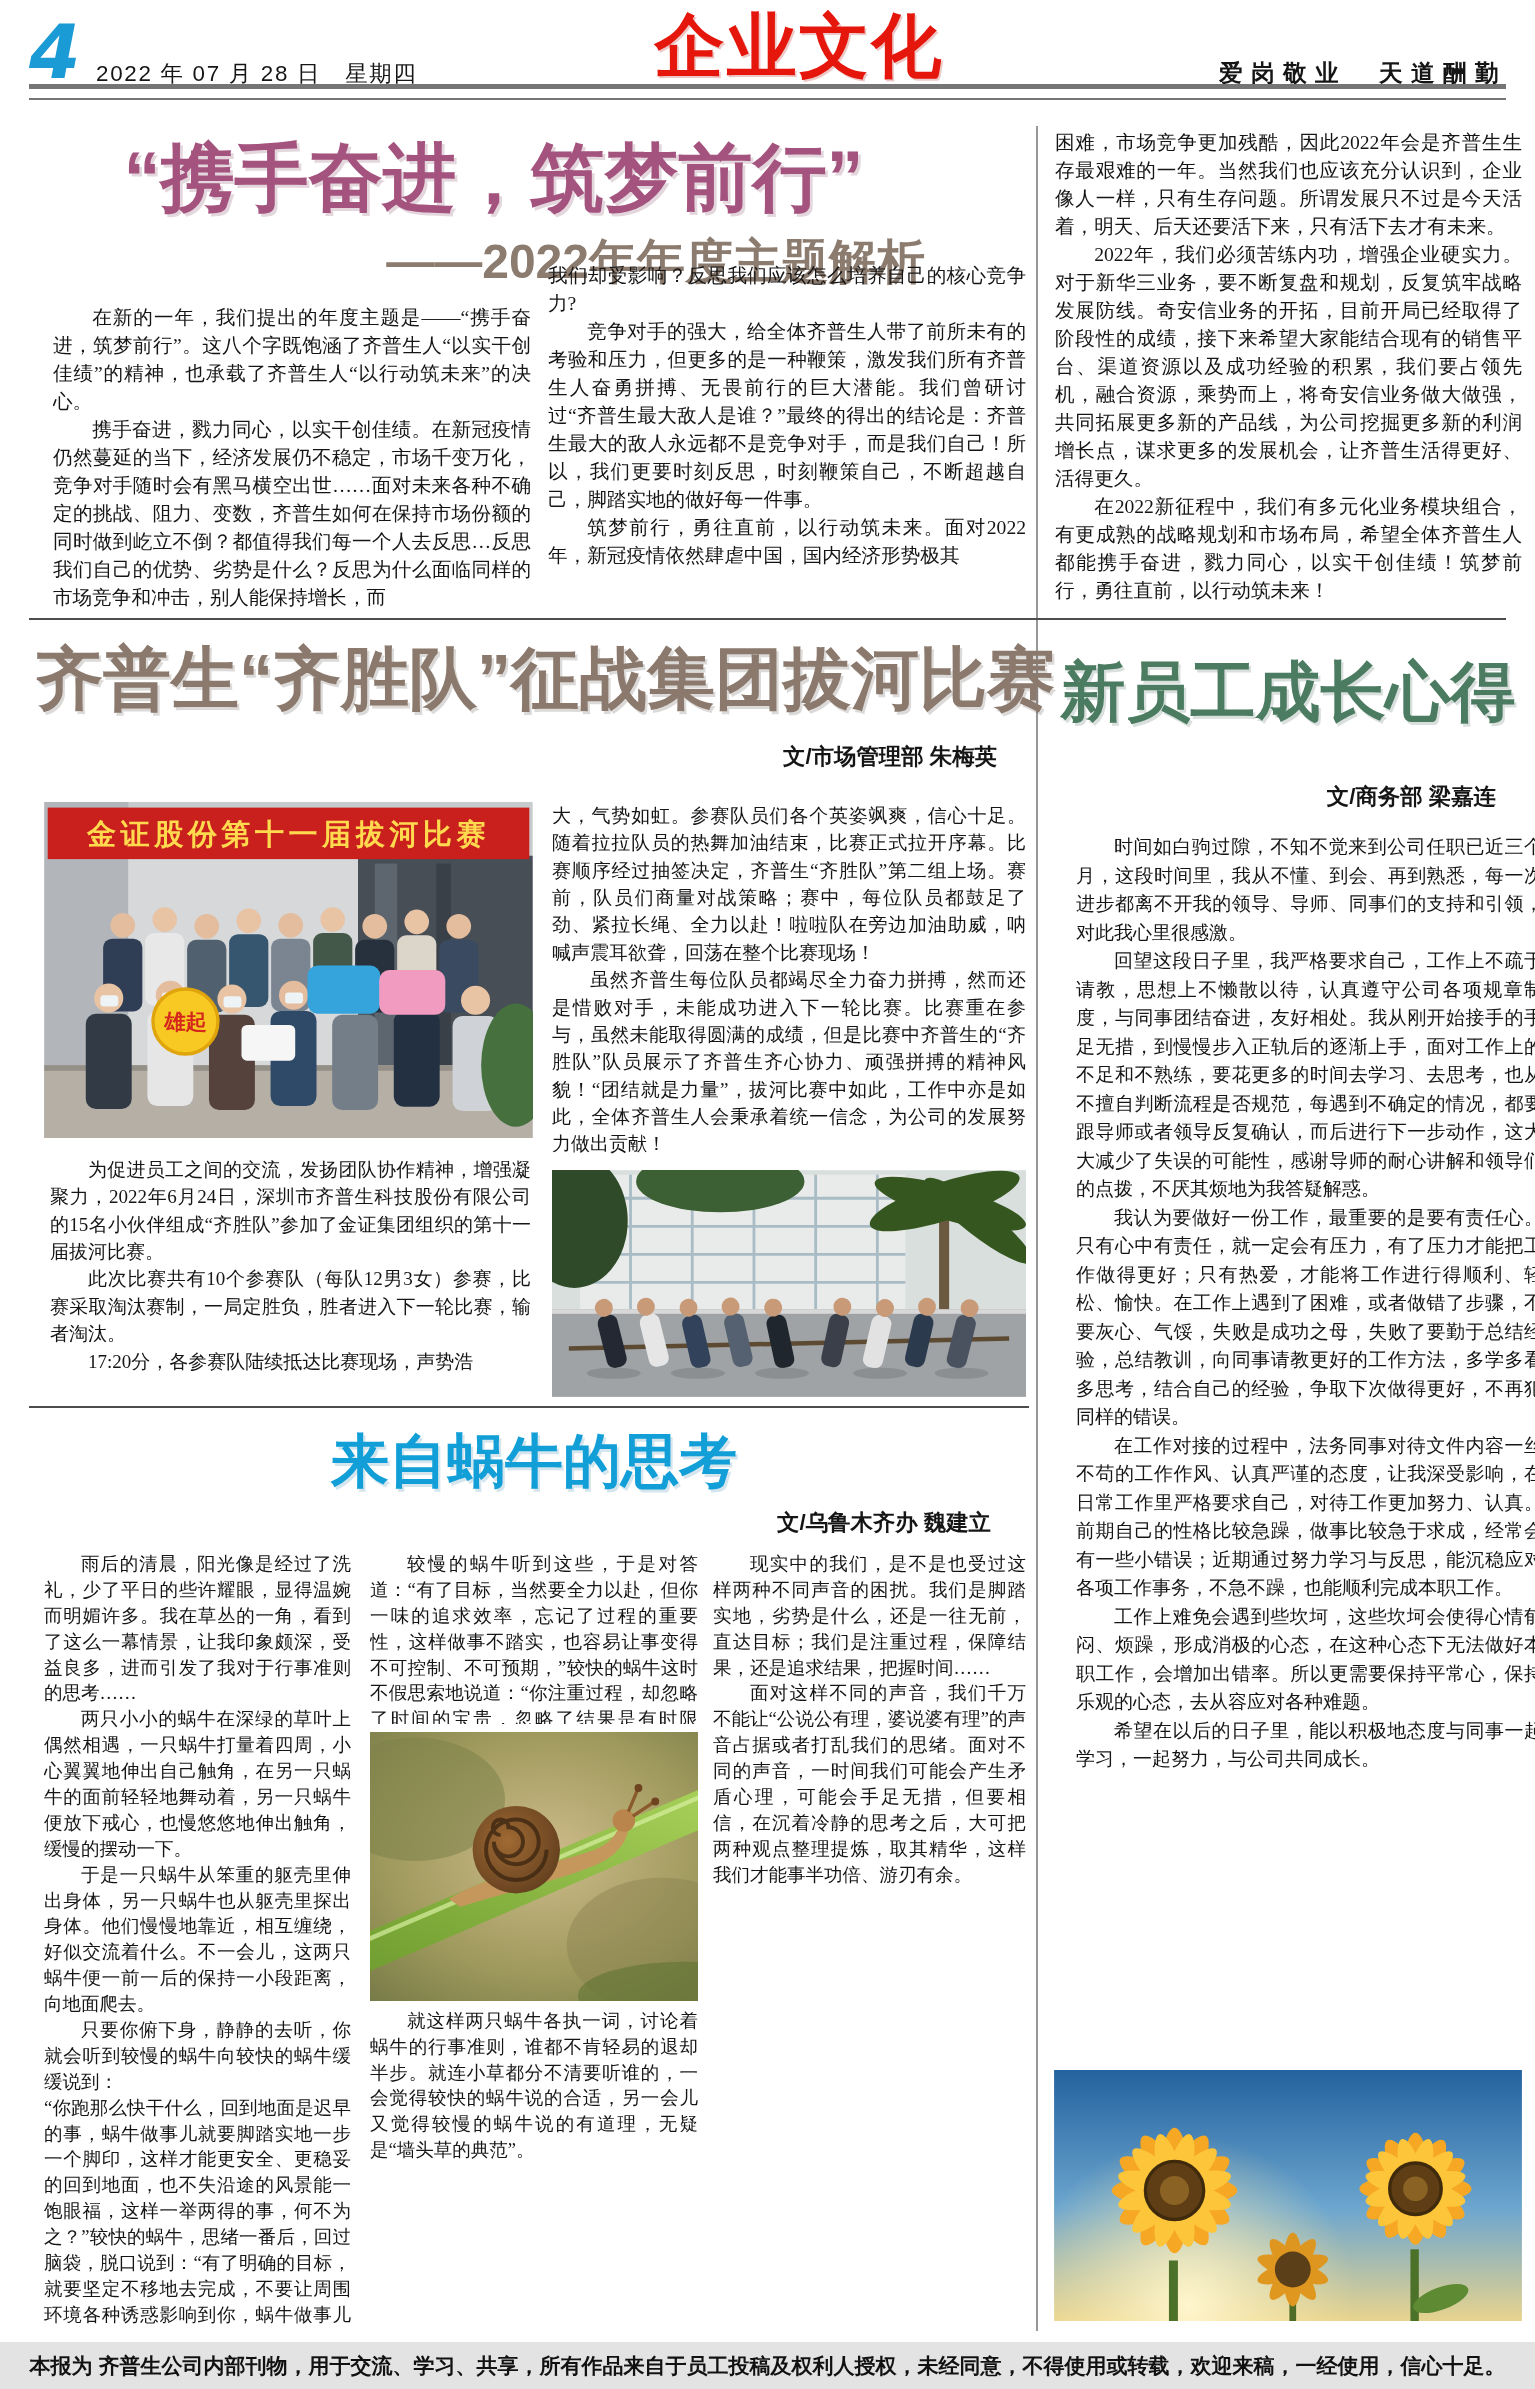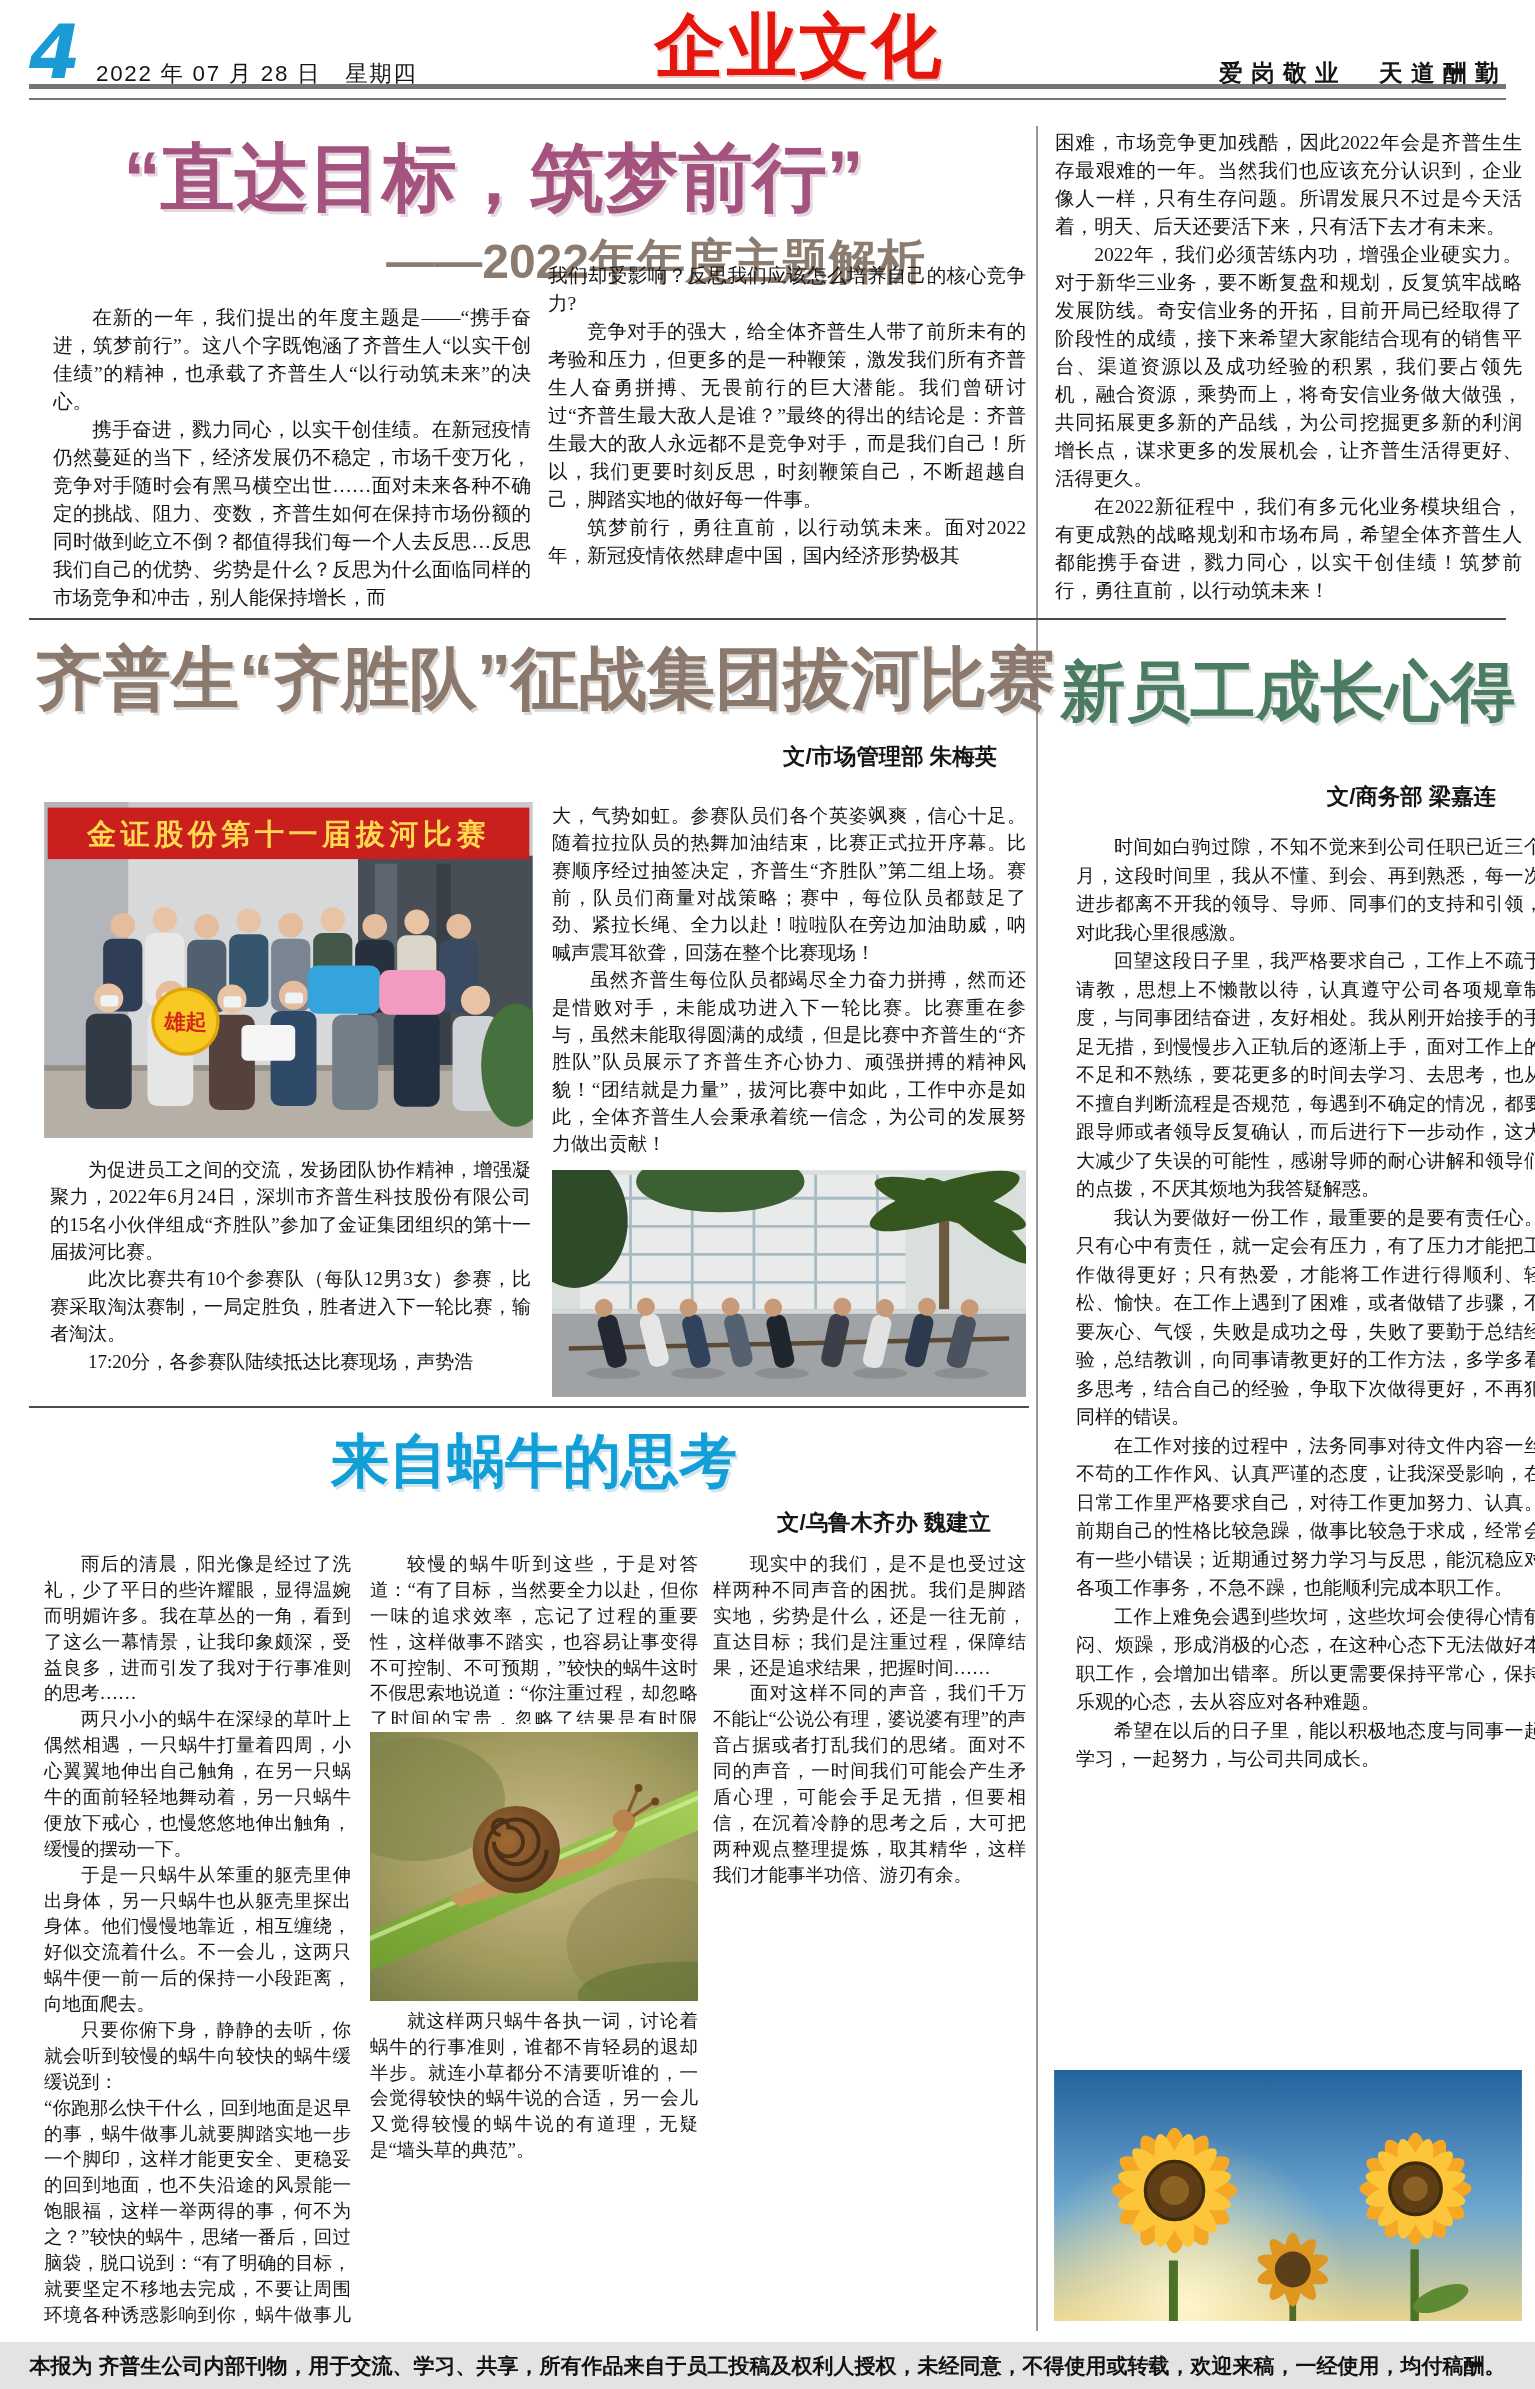--- a/index.html
+++ b/index.html
@@ -49,21 +49,21 @@
 
   <div class="abs pagenum">4</div>
   <div class="abs date">2022 年 07 月 28 日　星期四</div>
   <div class="abs masthead">企业文化</div>
   <div class="abs motto">爱岗敬业　天道酬勤</div>
   <div class="abs rule" style="left:29px;top:84px;width:1477px;height:5px;"></div>
   <div class="abs rule" style="left:29px;top:98px;width:1477px;height:2.2px;"></div>
 
   <div class="abs vdiv"></div>
 
-  <div class="abs a1-title sans">“直达目标，筑梦前行”</div>
+  <div class="abs a1-title sans">“携手奋进，筑梦前行”</div>
   <div class="abs a1-sub sans">——2022年年度主题解析</div>
 
   <div class="abs col fs35 clip" style="left:53px;top:304px;width:478px;height:307px;">
     <p>在新的一年，我们提出的年度主题是——“携手奋进，筑梦前行”。这八个字既饱涵了齐普生人“以实干创佳绩”的精神，也承载了齐普生人“以行动筑未来”的决心。</p>
     <p>携手奋进，戮力同心，以实干创佳绩。在新冠疫情仍然蔓延的当下，经济发展仍不稳定，市场千变万化，竞争对手随时会有黑马横空出世……面对未来各种不确定的挑战、阻力、变数，齐普生如何在保持市场份额的同时做到屹立不倒？都值得我们每一个人去反思…反思我们自己的优势、劣势是什么？反思为什么面临同样的市场竞争和冲击，别人能保持增长，而</p>
   </div>
   <div class="abs col fs35 clip" style="left:548px;top:262px;width:478px;height:349px;">
     <p class="noindent">我们却受影响？反思我们应该怎么培养自己的核心竞争力?</p>
     <p>竞争对手的强大，给全体齐普生人带了前所未有的考验和压力，但更多的是一种鞭策，激发我们所有齐普生人奋勇拼搏、无畏前行的巨大潜能。我们曾研讨过“齐普生最大敌人是谁？”最终的得出的结论是：齐普生最大的敌人永远都不是竞争对手，而是我们自己！所以，我们更要时刻反思，时刻鞭策自己，不断超越自己，脚踏实地的做好每一件事。</p>
     <p>筑梦前行，勇往直前，以行动筑未来。面对2022年，新冠疫情依然肆虐中国，国内经济形势极其</p>
@@ -409,17 +409,17 @@
       <p>就这样两只蜗牛各执一词，讨论着蜗牛的行事准则，谁都不肯轻易的退却半步。就连小草都分不清要听谁的，一会觉得较快的蜗牛说的合适，另一会儿又觉得较慢的蜗牛说的有道理，无疑是“墙头草的典范”。</p>
     </div>
   </div>
 
   <div class="abs col fs33 clip" style="left:713px;top:1552px;width:313px;height:777px;">
     <p>现实中的我们，是不是也受过这样两种不同声音的困扰。我们是脚踏实地，劣势是什么，还是一往无前，直达目标；我们是注重过程，保障结果，还是追求结果，把握时间……</p>
     <p>面对这样不同的声音，我们千万不能让“公说公有理，婆说婆有理”的声音占据或者打乱我们的思绪。面对不同的声音，一时间我们可能会产生矛盾心理，可能会手足无措，但要相信，在沉着冷静的思考之后，大可把两种观点整理提炼，取其精华，这样我们才能事半功倍、游刃有余。</p>
   </div>
 
   <div class="abs footer">
-    <span>本报为 齐普生公司内部刊物，用于交流、学习、共享，所有作品来自于员工投稿及权利人授权，未经同意，不得使用或转载，欢迎来稿，一经使用，均付稿酬。</span>
+    <span>本报为 齐普生公司内部刊物，用于交流、学习、共享，所有作品来自于员工投稿及权利人授权，未经同意，不得使用或转载，欢迎来稿，一经使用，信心十足。</span>
   </div>
 
 </div>
 
 
 </body></html>

